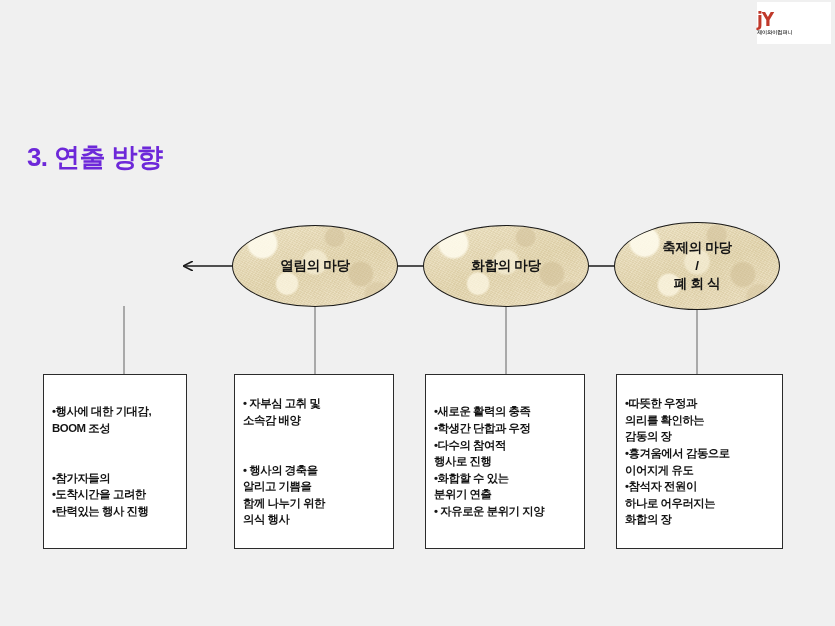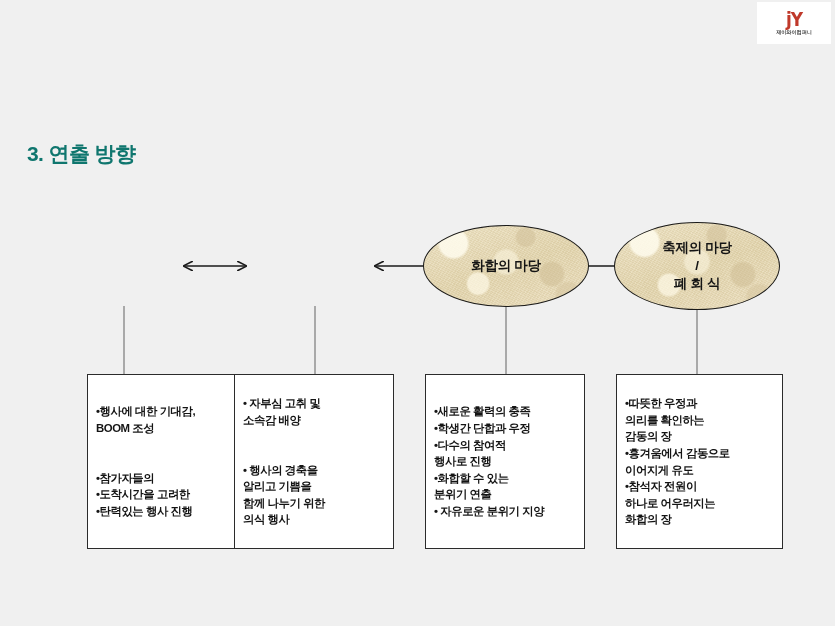--- a/index.html
+++ b/index.html
@@ -28,21 +28,20 @@
   
   #logo-block {
     position: absolute;
     top: 2px;
     right: 4px;
     width: 74px;
     height: 42px;
     background: #ffffff;
     display: flex;
     flex-direction: column;
-    align-items: center;
     justify-content: center;
     line-height: 1;
   }
   #logo-mark {
     font-size: 17px;
     font-weight: bold;
     color: #c0392b;
     letter-spacing: -1px;
     font-family: "DejaVu Sans", sans-serif;
     transform: scaleY(1.1);
@@ -54,24 +53,24 @@
     color: #3a3a3a;
     letter-spacing: -0.1px;
     white-space: nowrap;
   }
 
   
   #page-title {
     position: absolute;
     left: 27px;
     top: 140px;
-    font-size: 21px;
+    font-size: 26px;
     font-weight: bold;
     letter-spacing: -0.6px;
-    color: #0f766e;
+    color: #6d28d9;
     white-space: nowrap;
   }
 
   
   #flow-layer {
     position: absolute;
     left: 0;
     top: 0;
     width: 835px;
     height: 626px;
@@ -166,32 +165,35 @@
       <line x1="566" y1="266" x2="628" y2="266" stroke="#1a1a1a" stroke-width="1.4" marker-start="url(#arrow-right)" marker-end="url(#arrow-left)"></line>
     </g>
 
     <line x1="124" y1="306" x2="124" y2="374" stroke="#8a8a8a" stroke-width="1.4"></line>
     <line x1="315" y1="306" x2="315" y2="374" stroke="#8a8a8a" stroke-width="1.4"></line>
     <line x1="506" y1="306" x2="506" y2="374" stroke="#8a8a8a" stroke-width="1.4"></line>
     <line x1="697" y1="306" x2="697" y2="374" stroke="#8a8a8a" stroke-width="1.4"></line>
   </svg>
 
 
+  <div class="node-ellipse" style="left:232px; top:225px; width:166px; height:82px;">
+    <div class="node-label">열림의 마당</div>
+  </div>
 
   <div class="node-ellipse" style="left:423px; top:225px; width:166px; height:82px;">
     <div class="node-label">화합의 마당</div>
   </div>
 
   <div class="node-ellipse" style="left:614px; top:222px; width:166px; height:88px;">
     <div class="node-label">축제의 마당
 /
 폐 회 식</div>
   </div>
 
-  <div class="detail-box" style="left:43px; top:374px; width:162px; height:175px;margin-left:44px;">
+  <div class="detail-box" style="left:43px; top:374px; width:144px; height:175px;">
     <div class="detail-text">•행사에 대한 기대감,
 BOOM 조성
 
 
 •참가자들의
 •도착시간을 고려한
 •탄력있는 행사 진행</div>
   </div>
 
   <div class="detail-box" style="left:425px; top:374px; width:160px; height:175px;">

